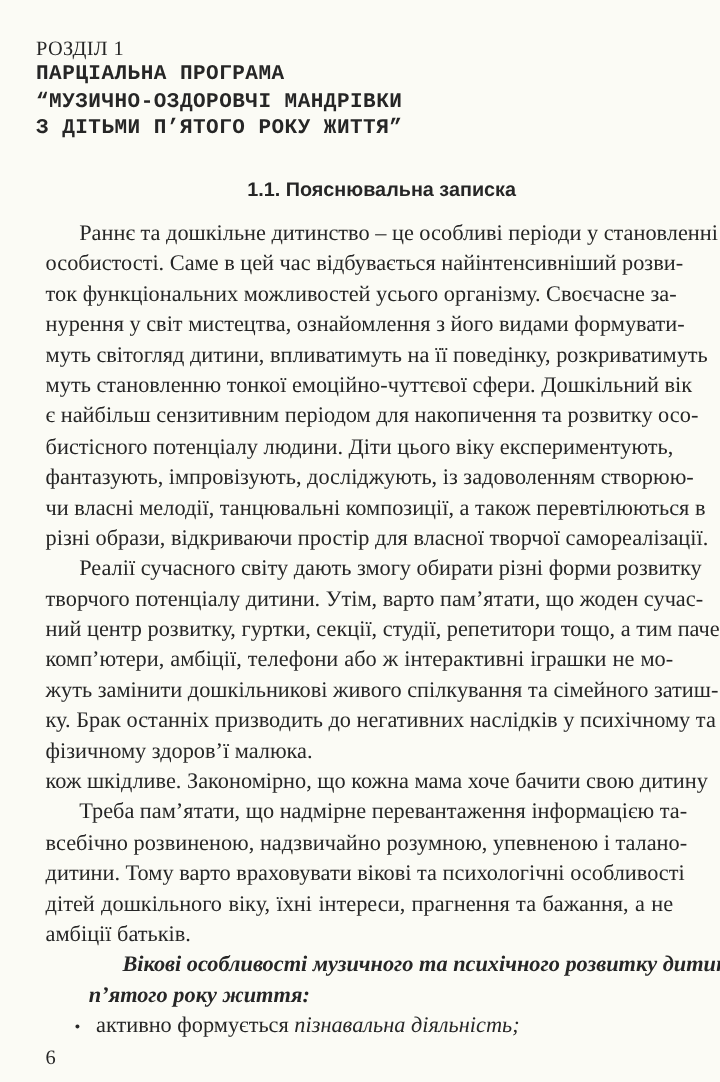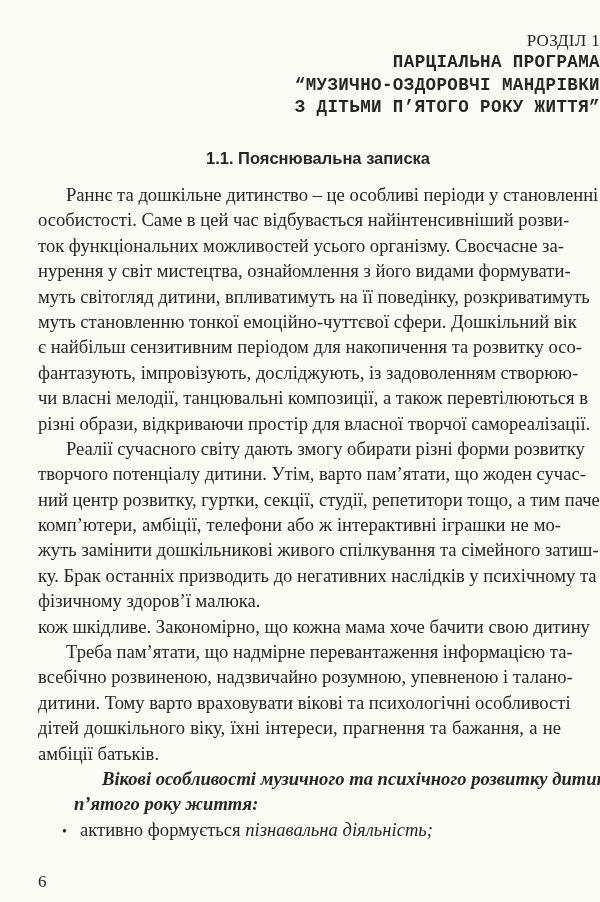--- a/index.html
+++ b/index.html
@@ -16,21 +16,21 @@
   }
   .page {
     position: absolute;
     left: 0; top: 0;
     width: 600px; height: 902px;
   }
   .chapter {
     position: absolute;
     left: 0; width: 600px;
     top: 30px;
-    text-align: right;
+    text-align: left;
     font-family: "Liberation Serif", serif;
   }
   .chapter-label {
     font-size: 17px;
     line-height: 21px;
     letter-spacing: 0.3px;
     margin-left: 30px;
   }
   .chapter-title {
     font-weight: bold;
@@ -121,20 +121,21 @@
   <div class="body">
 
     <div class="paragraph">
       <span class="line indent">Раннє та дошкільне дитинство – це особливі періоди у становленні</span>
       <span class="line">особистості. Саме в цей час відбувається найінтенсивніший розви-</span>
       <span class="line">ток функціональних можливостей усього організму. Своєчасне за-</span>
       <span class="line">нурення у світ мистецтва, ознайомлення з його видами формувати-</span>
       <span class="line">муть світогляд дитини, впливатимуть на її поведінку, розкриватимуть</span>
       <span class="line">муть становленню тонкої емоційно-чуттєвої сфери. Дошкільний вік</span>
       <span class="line">є найбільш сензитивним періодом для накопичення та розвитку осо-</span>
+      <span class="line">бистісного потенціалу людини. Діти цього віку експериментують,</span>
       <span class="line">фантазують, імпровізують, досліджують, із задоволенням створюю-</span>
       <span class="line">чи власні мелодії, танцювальні композиції, а також перевтілюються в</span>
       <span class="line">різні образи, відкриваючи простір для власної творчої самореалізації.</span>
     </div>
 
     <div class="paragraph">
       <span class="line indent">Реалії сучасного світу дають змогу обирати різні форми розвитку</span>
       <span class="line">творчого потенціалу дитини. Утім, варто пам’ятати, що жоден сучас-</span>
       <span class="line">ний центр розвитку, гуртки, секції, студії, репетитори тощо, а тим паче</span>
       <span class="line">комп’ютери, амбіції, телефони або ж інтерактивні іграшки не мо-</span>

